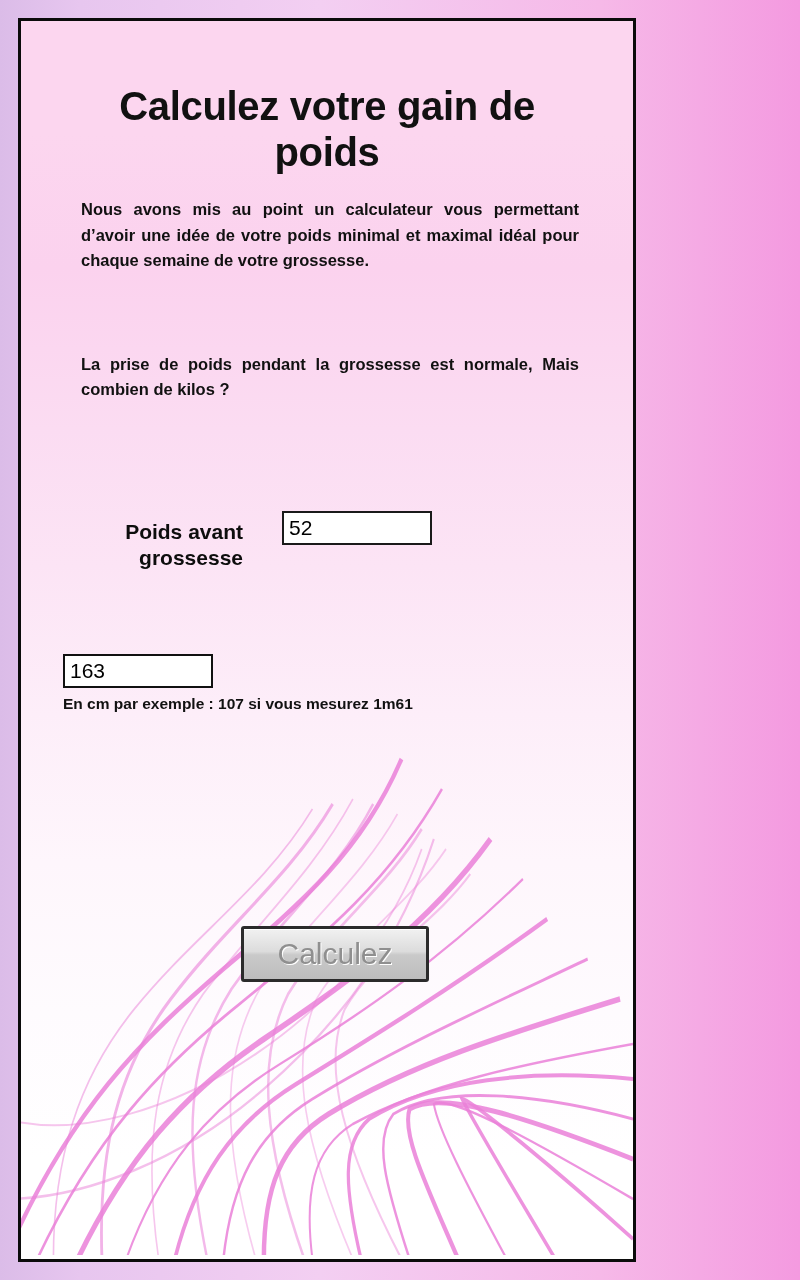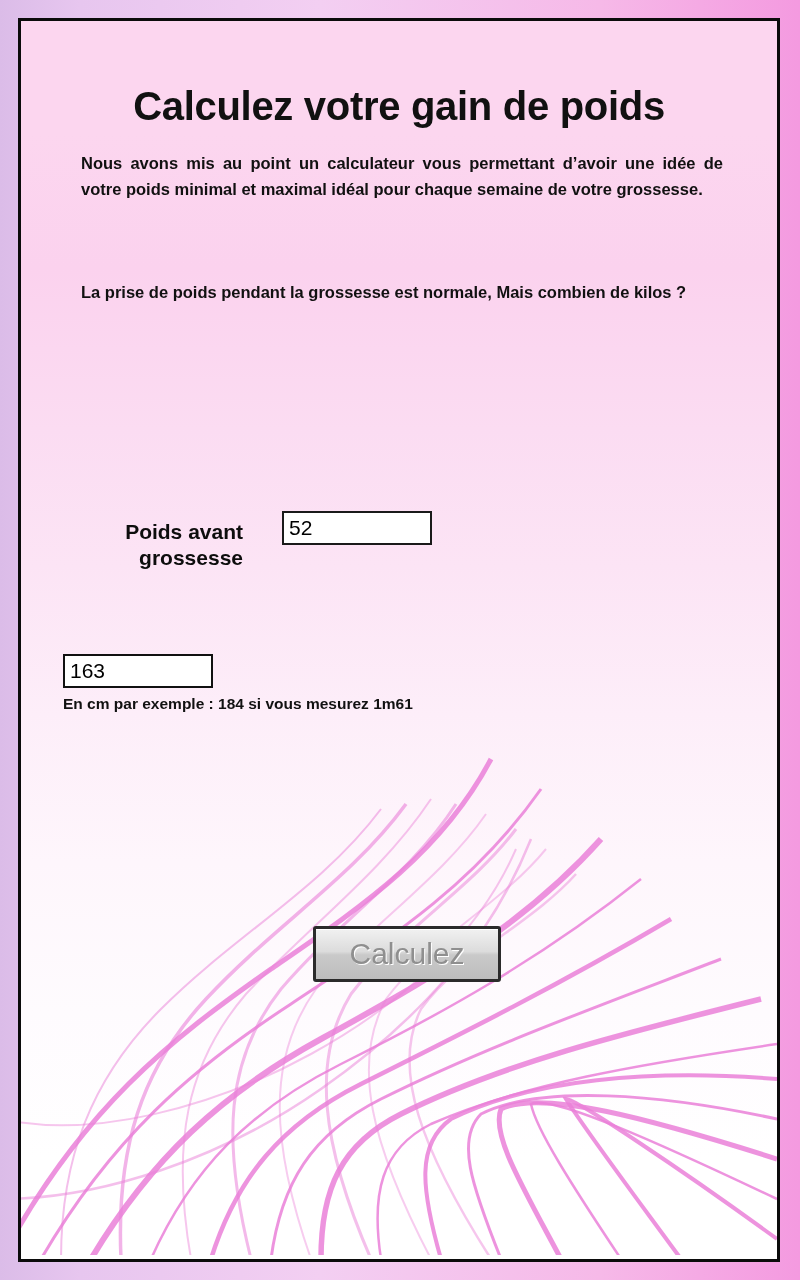--- a/index.html
+++ b/index.html
@@ -12,21 +12,21 @@
     overflow: hidden;
     font-family: "Liberation Sans", sans-serif;
     background: linear-gradient(90deg, #dbbce8 0%, #e7c6ef 10%, #f3cff2 40%, #f6b9e8 75%, #f49ae0 100%);
   }
 
   
   .app-frame {
     position: absolute;
     left: 18px;
     top: 18px;
-    width: 762px;
+    width: 618px;
     height: 1244px;
     border: 3px solid #0b0b0b;
     box-sizing: border-box;
     background: #ffffff;
     overflow: hidden;
     padding-left: 11px;
   }
 
   
   .page-bg {
@@ -224,21 +224,21 @@
         <div class="field-col">
           <input class="text-input" type="text" value="52" style="">
         </div>
       </div>
 
       <div class="row-gap"></div>
 
       <div class="field-row">
         <div class="field-col">
           <input class="text-input focused" type="text" value="163" style="">
-          <div class="hint">En cm par exemple : 184 si vous mesurez 1m61</div>
+          <div class="hint">En cm par exemple : 107 si vous mesurez 1m61</div>
         </div>
       </div>
     </div>
 
     <div class="btn-wrap">
       <button class="calc-button">Calculez</button>
     </div>
   </div>
 
   <div class="frame-bottom"></div>

